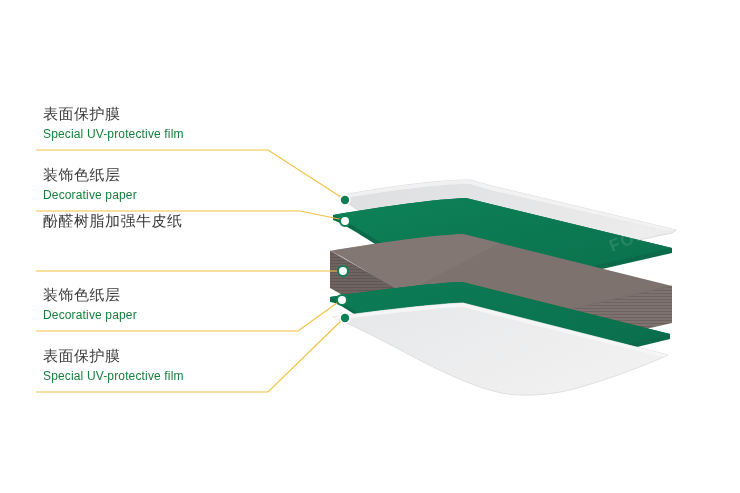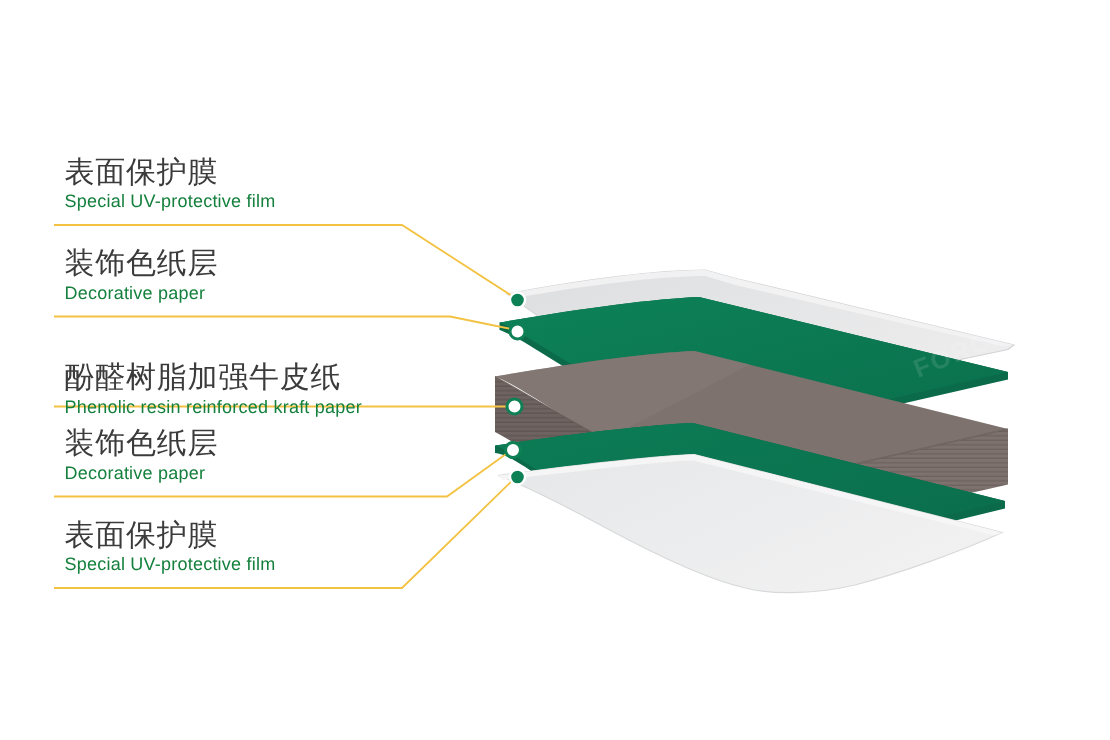--- a/index.html
+++ b/index.html
@@ -15,21 +15,21 @@
     position:absolute;left:0;top:0;width:740px;height:493px;
   }
   #stage svg{display:block;}
 
   
   .label-block{
     position:absolute;
     white-space:nowrap;
   }
   .label-cn{
-    font-size:20px;
+    font-size:15px;
     line-height:20px;
     color:#3b3b3b;
     letter-spacing:.5px;
     font-family:"DejaVu Sans","Liberation Sans",sans-serif;
   }
   .label-en{
     font-size:12px;
     line-height:17px;
     color:#15803d;
     letter-spacing:.15px;
@@ -192,23 +192,22 @@
   <div class="label-block" style="left:43px; top:104px;">
     <div class="label-cn">表面保护膜</div>
     <div class="label-en">Special UV-protective film</div>
   </div>
 
   <div class="label-block" style="left:43px; top:165px;">
     <div class="label-cn">装饰色纸层</div>
     <div class="label-en">Decorative paper</div>
   </div>
 
-  <div class="label-block" style="left:43px; top:241px;">
+  <div class="label-block" style="left:43px; top:211px;">
     <div class="label-cn">酚醛树脂加强牛皮纸</div>
-    <div class="label-en">Phenolic resin reinforced kraft paper</div>
   </div>
 
   <div class="label-block" style="left:43px; top:285px;">
     <div class="label-cn">装饰色纸层</div>
     <div class="label-en">Decorative paper</div>
   </div>
 
   <div class="label-block" style="left:43px; top:346px;">
     <div class="label-cn">表面保护膜</div>
     <div class="label-en">Special UV-protective film</div>

